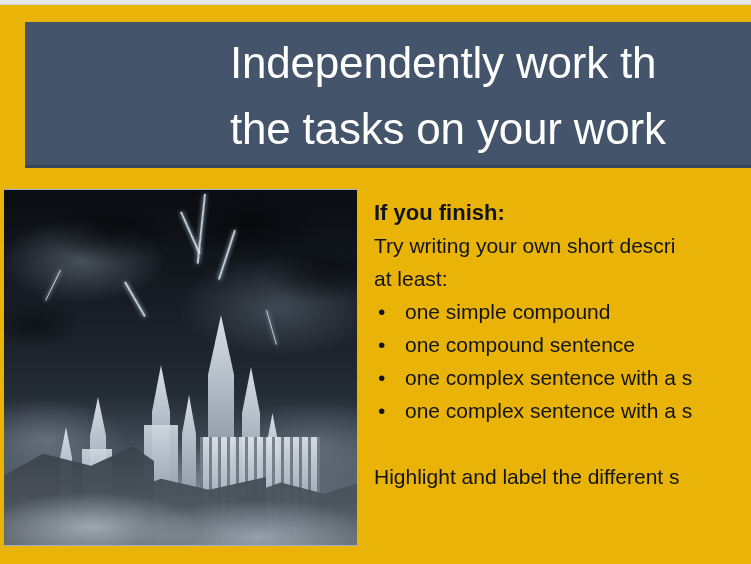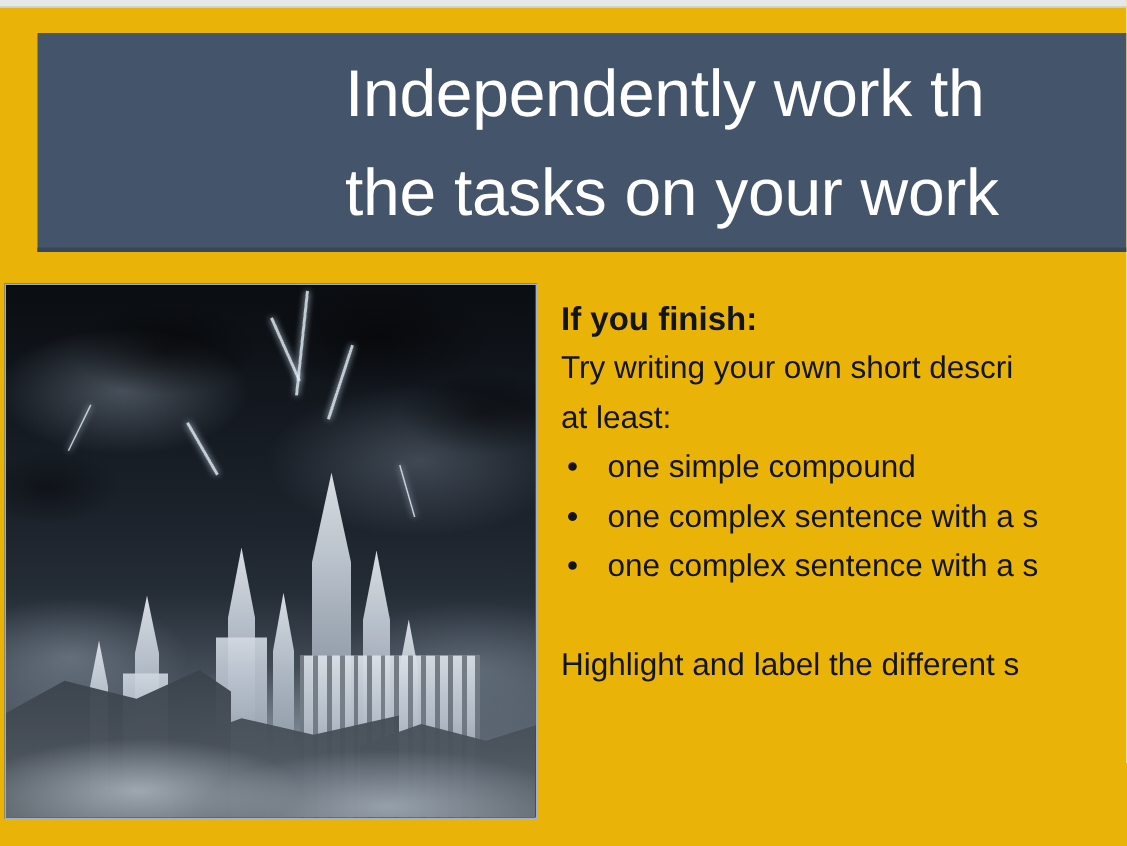--- a/index.html
+++ b/index.html
@@ -231,20 +231,21 @@
     <span class="para">Try writing your own short descri</span>
     <span class="para">at least:</span>
 
     <ul id="bullet-list">
       <li>
         <span class="bullet-dot">•</span>
         <span>one simple compound</span>
       </li>
       <li>
         <span class="bullet-dot">•</span>
+        <span>one compound sentence</span>
       </li>
       <li>
         <span class="bullet-dot">•</span>
         <span>one complex sentence with a s</span>
       </li>
       <li>
         <span class="bullet-dot">•</span>
         <span>one complex sentence with a s</span>
       </li>
     </ul>

